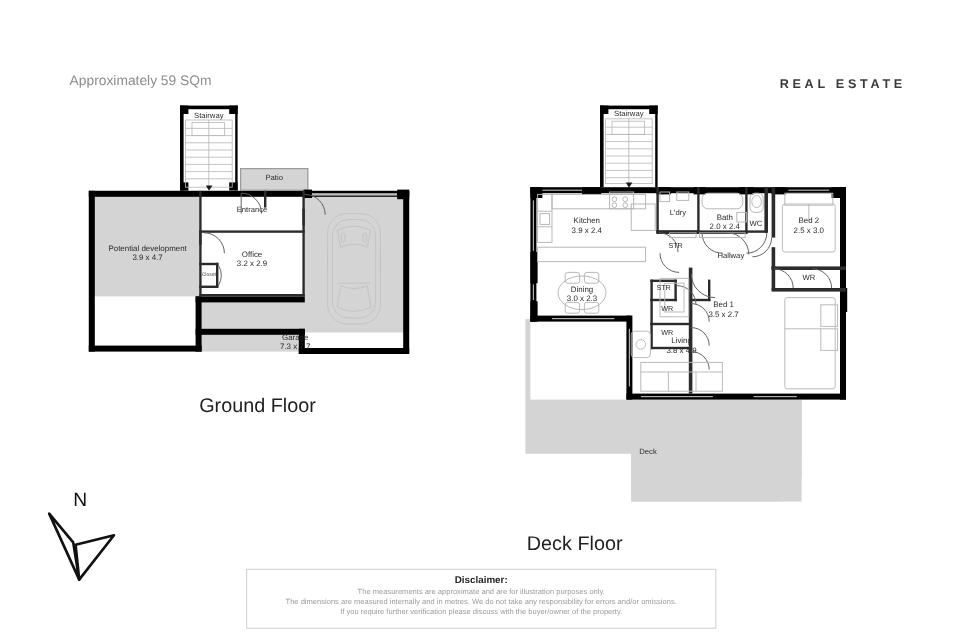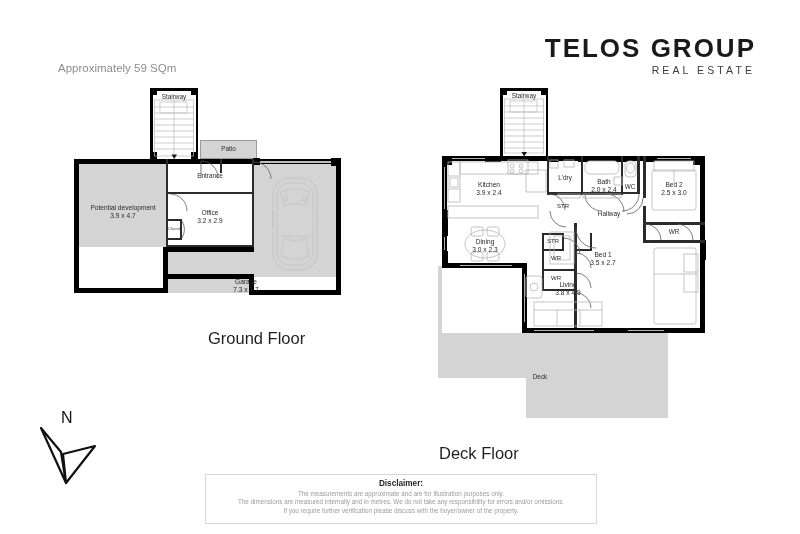--- a/index.html
+++ b/index.html
@@ -23,21 +23,21 @@
     position:absolute;left:58px;top:62px;
     font-size:11.5px;font-weight:400;color:#8d8d8d;white-space:nowrap;
   }
   #logo-main{
     position:absolute;right:44px;top:33px;
     font-size:26px;font-weight:700;letter-spacing:2.0px;
     color:#1a1a1a;white-space:nowrap;text-align:right;
   }
   #logo-sub{
     position:absolute;right:45px;top:64px;
-    font-size:10.5px;font-weight:400;letter-spacing:3.1px;
+    font-size:10.5px;font-weight:700;letter-spacing:3.1px;
     color:#3a3a3a;white-space:nowrap;text-align:right;
   }
 
   
   .plan{position:absolute;}
   .wall{position:absolute;background:#000000;}
   .fill{position:absolute;background:#d4d4d4;}
   .white{position:absolute;background:#ffffff;}
   .thin{position:absolute;background:#2b2b2b;}
   .hair{position:absolute;background:#9a9a9a;}
@@ -71,21 +71,20 @@
   #compass .n{
     position:absolute;left:28px;top:1px;font-size:16px;font-weight:400;color:#111;
   }
 </style>
 </head>
 <body>
 
 <div class="root">
 
   <div id="subtitle">Approximately 59 SQm</div>
-  <div id="logo-main">TELOS GROUP</div>
   <div id="logo-sub">REAL ESTATE</div>
 
   <div class="plan" id="ground-plan" style="left:70px;top:88px;width:275px;height:225px;">
 
     <div class="white" style="left:80px;top:0px;width:48px;height:71px;"></div>
     <div class="wall" style="left:80px;top:0px;width:48px;height:2.5px;"></div>
     <div class="wall" style="left:80px;top:0px;width:2.5px;height:71px;"></div>
     <div class="wall" style="left:125.5px;top:0px;width:2.5px;height:71px;"></div>
     <div class="wall" style="left:80px;top:0px;width:7px;height:7px;"></div>
     <div class="wall" style="left:121px;top:0px;width:7px;height:7px;"></div>
@@ -176,21 +175,21 @@
         <path d="M211 168 q14 7 28 0 l-3 -18 q-11 5 -22 0 Z"></path>
         <line x1="203" y1="122" x2="203" y2="138"></line>
         <line x1="247" y1="122" x2="247" y2="138"></line>
         <ellipse cx="216" cy="110" rx="1.6" ry="4"></ellipse>
         <ellipse cx="234" cy="110" rx="1.6" ry="4"></ellipse>
         <line x1="211" y1="148" x2="239" y2="148"></line>
       </g>
     </svg>
   </div>
 
-  <div class="floor-label" style="left:166px;top:329px;margin-left:42px;">Ground Floor</div>
+  <div class="floor-label" style="left:166px;top:329px;">Ground Floor</div>
 
   <div class="plan" id="first-plan" style="left:438px;top:88px;width:270px;height:350px;">
 
     <div class="white" style="left:62px;top:0px;width:48px;height:68px;"></div>
     <div class="wall" style="left:62px;top:0px;width:48px;height:2.5px;"></div>
     <div class="wall" style="left:62px;top:0px;width:2.5px;height:68px;"></div>
     <div class="wall" style="left:107.5px;top:0px;width:2.5px;height:68px;"></div>
     <div class="wall" style="left:62px;top:0px;width:7px;height:7px;"></div>
     <div class="wall" style="left:103px;top:0px;width:7px;height:7px;"></div>
 

